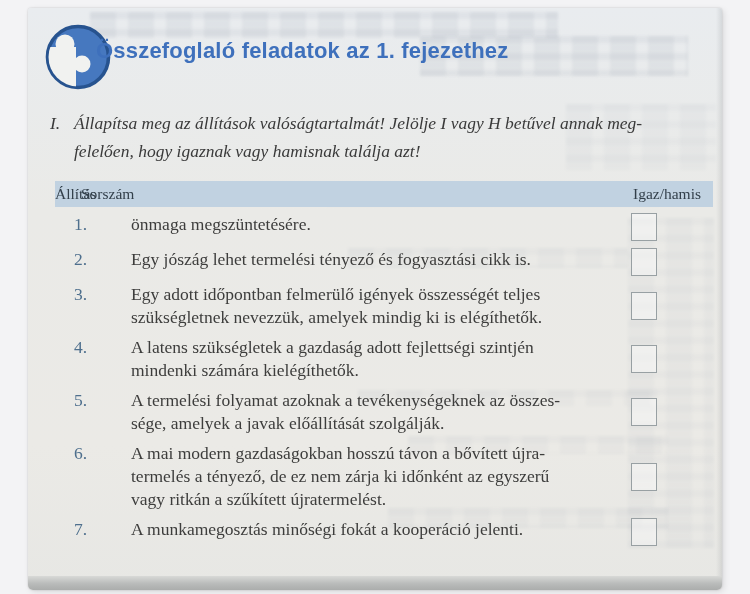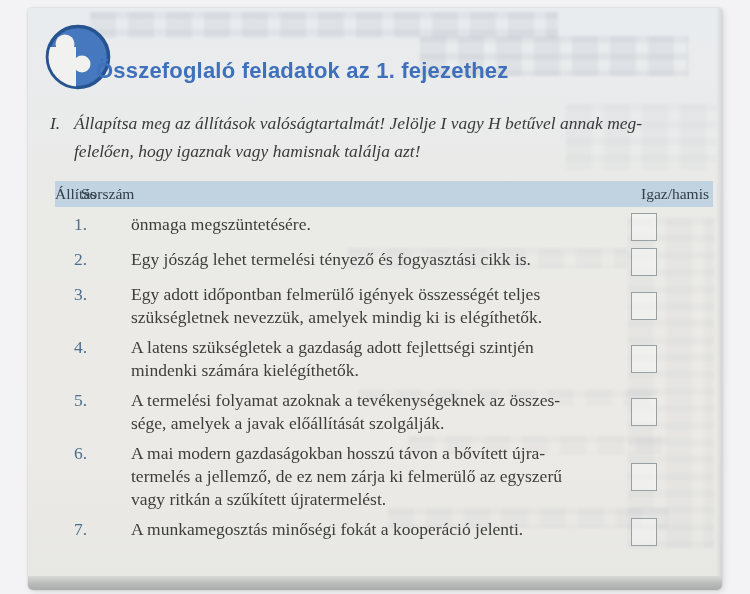--- a/index.html
+++ b/index.html
@@ -29,21 +29,21 @@
     position:absolute;opacity:.45;filter:blur(1.7px);pointer-events:none;
     background:
       repeating-linear-gradient(90deg, rgba(116,128,148,.20) 0 26px, rgba(116,128,148,0) 26px 38px),
       repeating-linear-gradient(180deg, rgba(116,128,148,.18) 0 7px, rgba(116,128,148,0) 7px 17px);
   }
   .ghost.weak{opacity:.22;}
 
   .chapter-header{position:absolute;left:0;top:0;width:100%;height:96px;}
   .puzzle-icon{position:absolute;left:16px;top:15px;width:68px;height:68px;}
   .page-title{
-    position:absolute;left:68px;top:50px;
+    position:absolute;left:68px;top:30px;
     font-family:"Liberation Sans",sans-serif;
     font-weight:bold;font-size:22px;color:#3e70bc;letter-spacing:.2px;
     white-space:nowrap;
   }
 
   .instruction{
     position:absolute;left:22px;top:101px;width:664px;
     font-style:italic;font-size:17.5px;line-height:28px;color:#3a3a3a;
   }
   .instruction .numeral{position:absolute;left:0;top:0;}
@@ -51,21 +51,21 @@
   .instruction .lines div{white-space:nowrap;}
 
   .summary-table{position:absolute;left:27px;top:173px;width:658px;}
   .thead{
     position:relative;height:26px;background:#c1d2e1;
     display:flex;align-items:center;
     font-size:15.5px;color:#323f4a;
   }
   .thead .col-sorszam{padding-left:7px;margin-left:19px;}
   .thead .col-allitas{position:absolute;left:0;width:100%;}
-  .thead .col-igaz{margin-left:auto;padding-right:4px;position:relative;}
+  .thead .col-igaz{margin-left:auto;padding-right:12px;position:relative;}
 
   .tbody{position:relative;margin-top:6px;}
   .trow{display:flex;align-items:stretch;margin-bottom:7px;}
   .row-num{
     flex:0 0 76px;box-sizing:border-box;padding-left:19px;
     font-size:17.5px;line-height:23px;color:#4e6f8d;
   }
   .row-text{
     flex:0 0 500px;font-size:17.5px;line-height:23px;color:#3d3d3c;
   }
@@ -168,21 +168,21 @@
             <div>sége, amelyek a javak előállítását szolgálják.</div>
           </div>
           <div class="row-boxcol">
             <div class="answer-checkbox"></div>
           </div>
         </div>
         <div class="trow">
           <div class="row-num">6.</div>
           <div class="row-text">
             <div>A mai modern gazdaságokban hosszú távon a bővített újra-</div>
-            <div>termelés a jellemző, de ez nem zárja ki felmerülő az egyszerű</div>
+            <div>termelés a tényező, de ez nem zárja ki időnként az egyszerű</div>
             <div>vagy ritkán a szűkített újratermelést.</div>
           </div>
           <div class="row-boxcol">
             <div class="answer-checkbox"></div>
           </div>
         </div>
         <div class="trow">
           <div class="row-num">7.</div>
           <div class="row-text">
             <div>A munkamegosztás minőségi fokát a kooperáció jelenti.</div>

